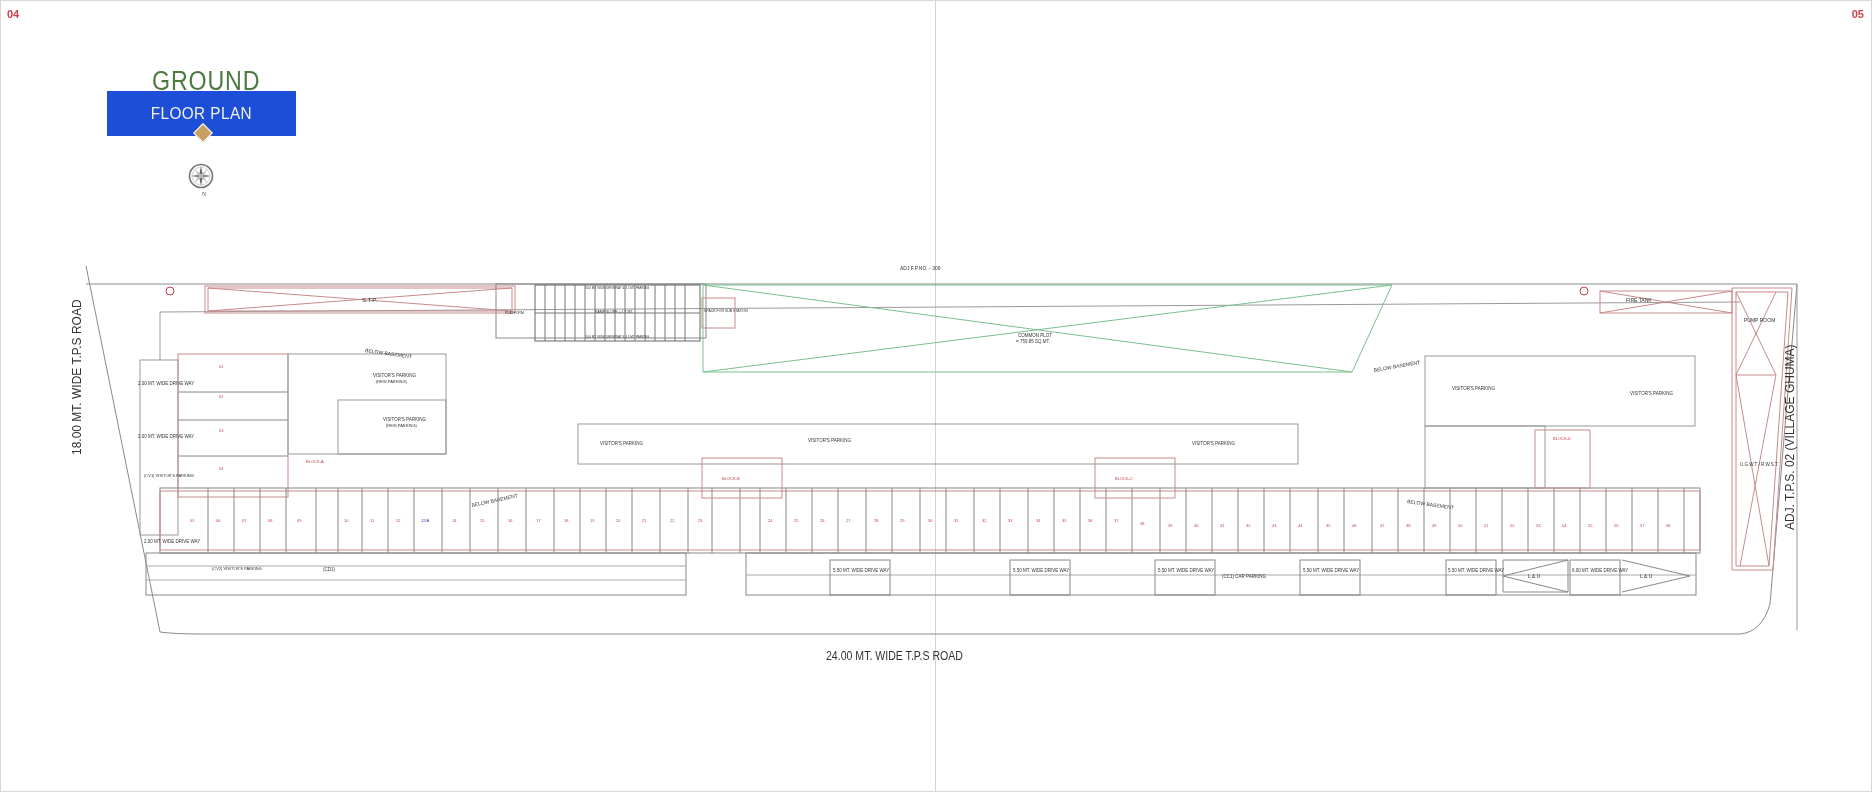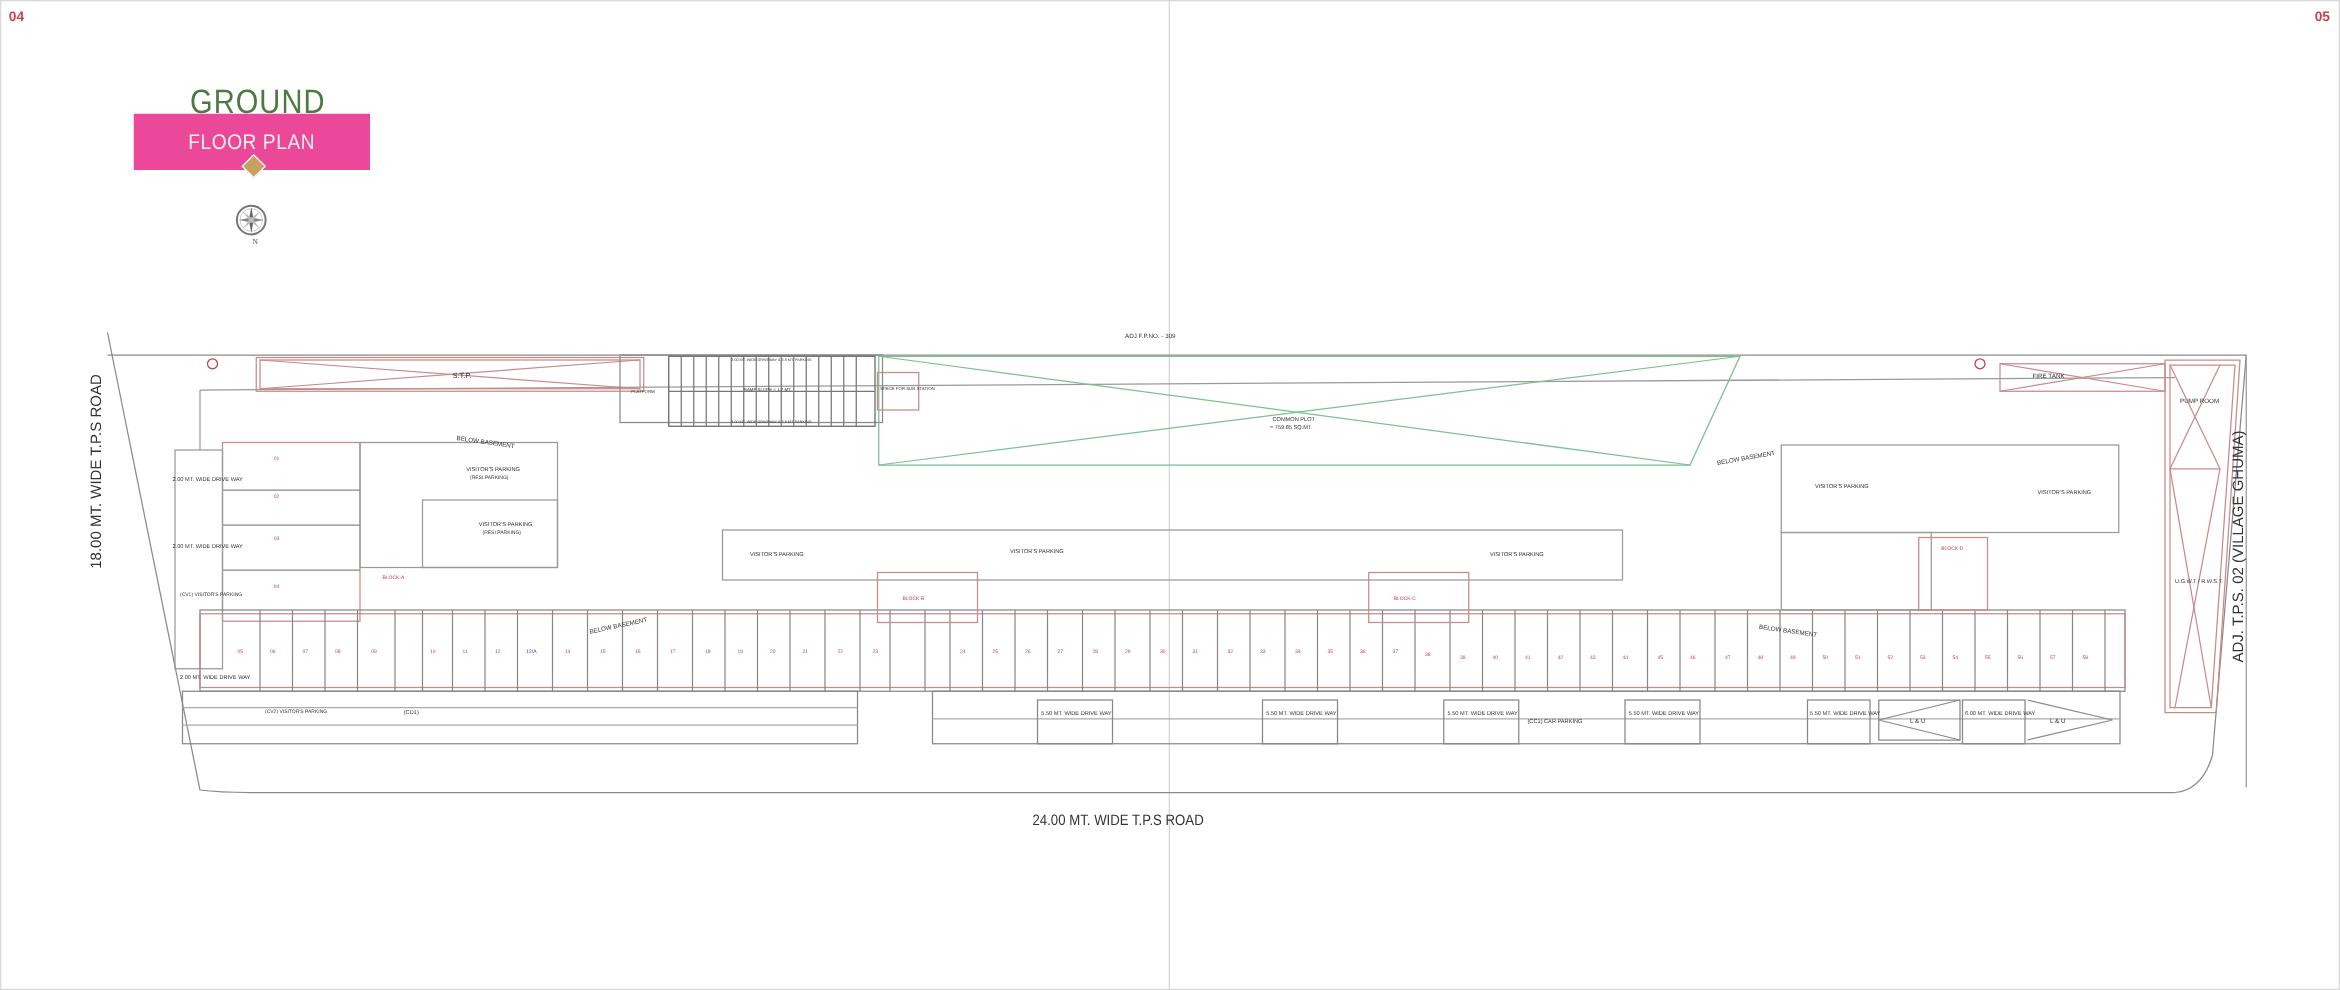--- a/index.html
+++ b/index.html
@@ -3,21 +3,21 @@
 <meta charset="utf-8">
 <style>
   html,body{margin:0;padding:0;background:#fff;}
   body{width:1872px;height:792px;position:relative;overflow:hidden;font-family:"Liberation Sans",sans-serif;}
   .page-frame{position:absolute;left:0;top:0;width:1870px;height:790px;border:1px solid #d8d8d8;}
   .page-num{position:absolute;top:8px;font-family:"Liberation Sans",sans-serif;font-weight:bold;font-size:11px;color:#d0404a;}
   .page-num.left{left:7px;}
   .page-num.right{right:8px;}
   .spine{position:absolute;left:935px;top:0;width:1px;height:792px;background:#d4d4d4;}
   .title-word{position:absolute;left:152px;top:66px;font-family:"Liberation Sans",sans-serif;font-size:27px;letter-spacing:1px;color:#4e7a42;transform:scaleX(0.86);transform-origin:left top;}
-  .title-box{position:absolute;left:107px;top:91px;width:189px;height:45px;background:#ec4899;display:flex;align-items:center;justify-content:center;}
+  .title-box{position:absolute;left:107px;top:91px;width:189px;height:45px;background:#1d4ed8;display:flex;align-items:center;justify-content:center;}
   .title-box span{color:#f2f2ea;font-size:17px;letter-spacing:0.5px;transform:scaleX(0.9);}
   .diamond{position:absolute;left:196px;top:126px;width:12px;height:12px;background:#c8a060;transform:rotate(45deg);border:1px solid #fff;}
   .compass{position:absolute;left:188px;top:163px;width:26px;height:26px;}
   .compass-n{position:absolute;left:202px;top:191px;font-family:"Liberation Serif",serif;font-size:6px;color:#555;}
   svg.plan{position:absolute;left:0;top:0;}
   .lbl{font-family:"Liberation Sans",sans-serif;fill:#333;}
   .road-left{position:absolute;left:70px;top:455px;transform:rotate(-90deg);transform-origin:left top;font-size:12px;color:#333;white-space:nowrap;}
   .road-right{position:absolute;left:1783px;top:530px;transform:rotate(-90deg);transform-origin:left top;font-size:12px;color:#333;white-space:nowrap;}
   .road-bottom{position:absolute;left:826px;top:649px;font-size:12px;color:#333;white-space:nowrap;transform:scaleX(0.88);transform-origin:left top;}
 </style>

